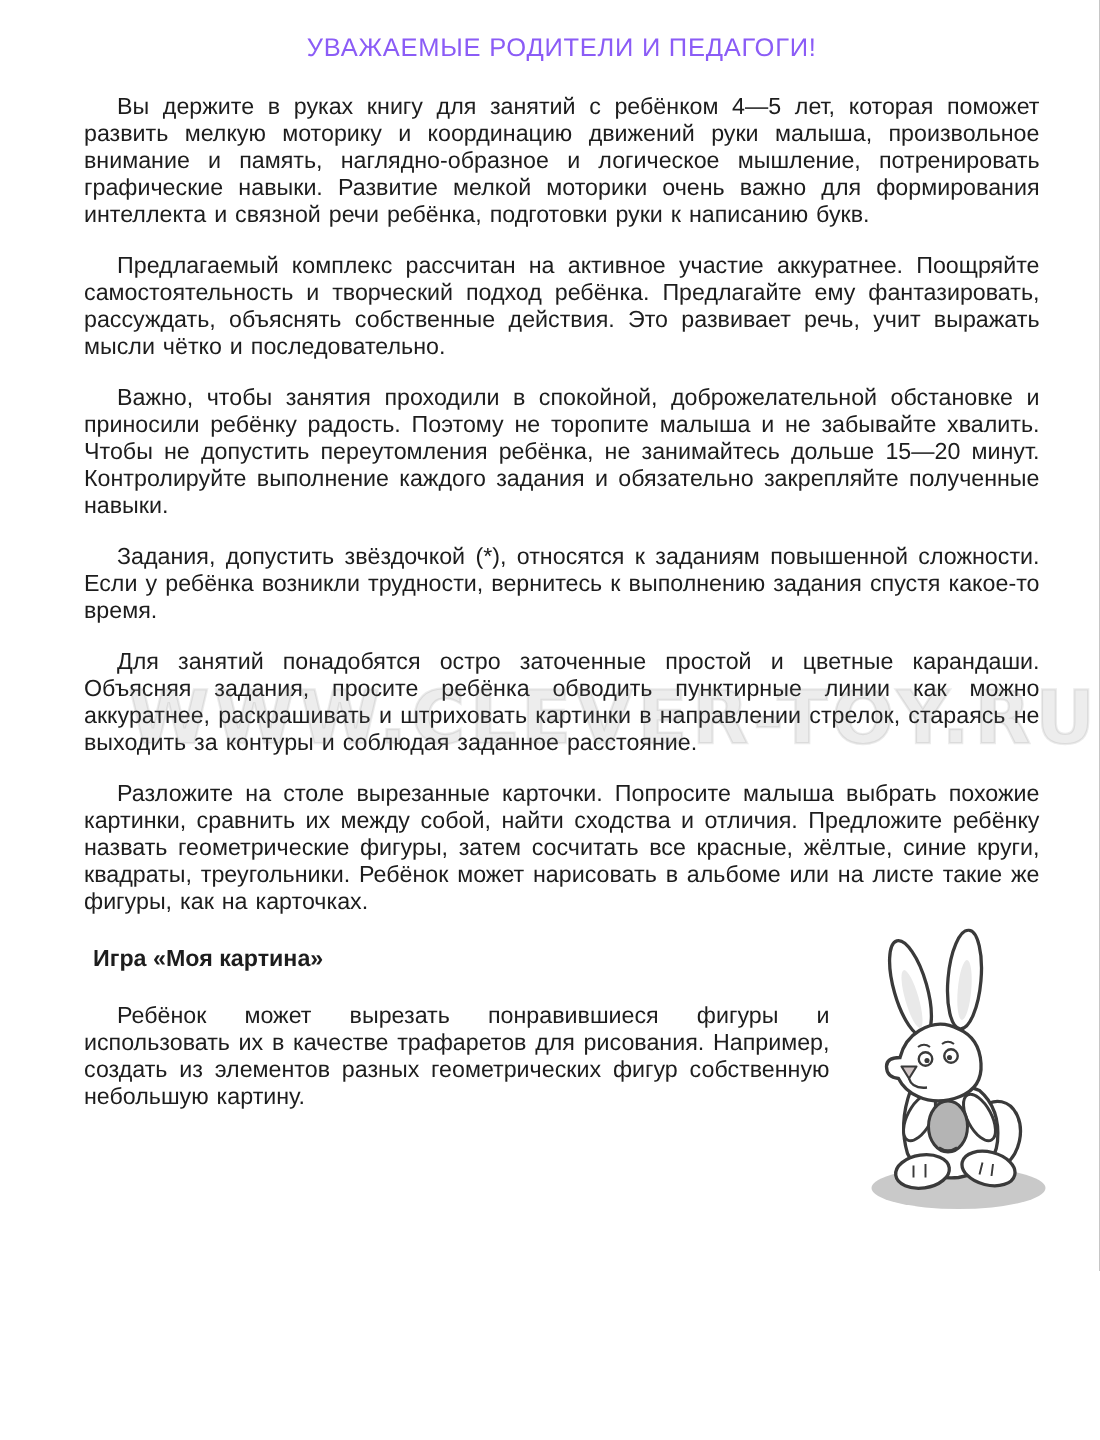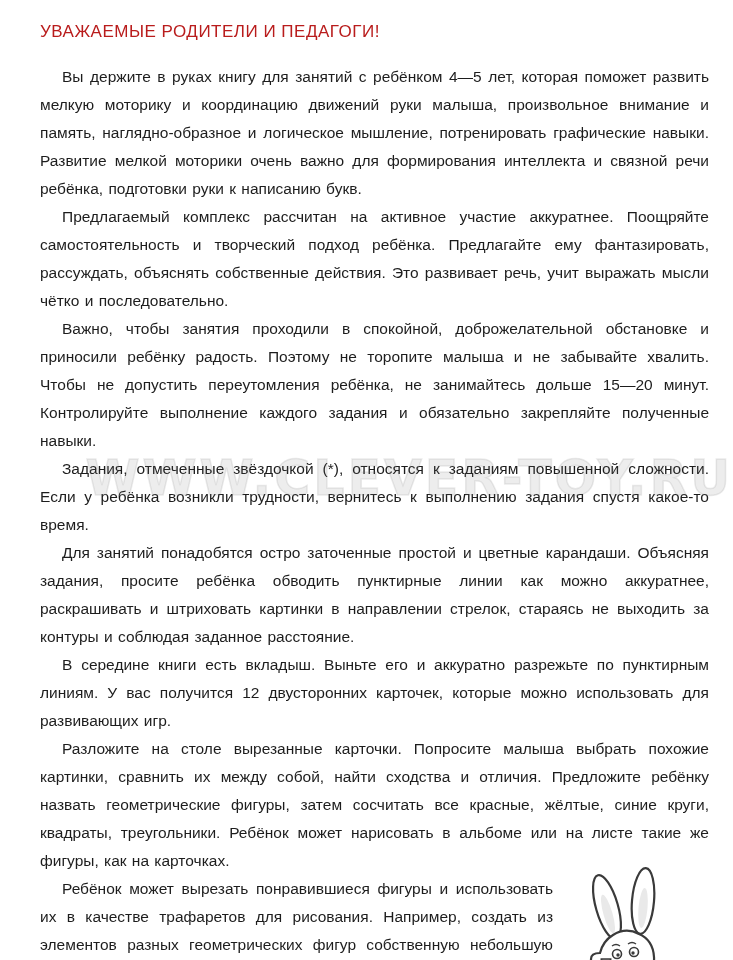--- a/index.html
+++ b/index.html
@@ -9,30 +9,31 @@
     height: 960px;
     margin: 0 auto;
     background: #ffffff;
     box-sizing: border-box;
     padding: 14px 24px 0 40px;
     overflow: hidden;
     font-family: "Liberation Sans", sans-serif;
     color: #1d1d1d;
   }
   .title {
+    text-align: center;
     font-size: 17px;
     font-weight: 400;
     letter-spacing: 0.5px;
-    color: #b91c1c;
+    color: #8b5cf6;
     margin: 8px 0 21px 0;
   }
   .body-text p {
-    margin: 0;
+    margin: 16px;
     font-size: 15.5px;
-    line-height: 28px;
+    line-height: 18px;
     text-align: justify;
     text-indent: 22px;
     word-spacing: 1px;
   }
   .game-heading {
     margin: 0;
     font-size: 15.5px;
     line-height: 26px;
     font-weight: 700;
     text-indent: 22px;
@@ -69,23 +70,22 @@
 <div class="page">
 
   <div class="watermark">WWW.CLEVER-TOY.RU</div>
 
   <h1 class="title">УВАЖАЕМЫЕ РОДИТЕЛИ И ПЕДАГОГИ!</h1>
 
   <div class="body-text">
     <p>Вы держите в руках книгу для занятий с ребёнком 4—5 лет, которая поможет развить мелкую моторику и координацию движений руки малыша, произвольное внимание и память, наглядно-образное и логическое мышление, потренировать графические навыки. Развитие мелкой моторики очень важно для формирования интеллекта и связной речи ребёнка, подготовки руки к написанию букв.</p>
     <p>Предлагаемый комплекс рассчитан на активное участие аккуратнее. Поощряйте самостоятельность и творческий подход ребёнка. Предлагайте ему фантазировать, рассуждать, объяснять собственные действия. Это развивает речь, учит выражать мысли чётко и последовательно.</p>
     <p>Важно, чтобы занятия проходили в спокойной, доброжелательной обстановке и приносили ребёнку радость. Поэтому не торопите малыша и не забывайте хвалить. Чтобы не допустить переутомления ребёнка, не занимайтесь дольше 15—20 минут. Контролируйте выполнение каждого задания и обязательно закрепляйте полученные навыки.</p>
-    <p>Задания, отмеченные звёздочкой (*), относятся к заданиям повышенной сложности. Если у ребёнка возникли трудности, вернитесь к выполнению задания спустя какое-то время.</p>
+    <p>Задания, допустить звёздочкой (*), относятся к заданиям повышенной сложности. Если у ребёнка возникли трудности, вернитесь к выполнению задания спустя какое-то время.</p>
     <p>Для занятий понадобятся остро заточенные простой и цветные карандаши. Объясняя задания, просите ребёнка обводить пунктирные линии как можно аккуратнее, раскрашивать и штриховать картинки в направлении стрелок, стараясь не выходить за контуры и соблюдая заданное расстояние.</p>
-    <p>В середине книги есть вкладыш. Выньте его и аккуратно разрежьте по пунктирным линиям. У вас получится 12 двусторонних карточек, которые можно использовать для развивающих игр.</p>
   </div>
 
   <div class="body-text">
     <p>Разложите на столе вырезанные карточки. Попросите малыша выбрать похожие картинки, сравнить их между собой, найти сходства и отличия. Предложите ребёнку назвать геометрические фигуры, затем сосчитать все красные, жёлтые, синие круги, квадраты, треугольники. Ребёнок может нарисовать в альбоме или на листе такие же фигуры, как на карточках.</p>
   </div>
 
   <div class="body-text last-block">
 
     <div class="rabbit-float">
       <svg viewBox="0 0 146 192" xmlns="http://www.w3.org/2000/svg">
@@ -119,17 +119,18 @@
         <circle cx="54" cy="87" r="4.5" fill="#ffffff" stroke="#3a3a3a" stroke-width="1.6"></circle>
         <circle cx="71" cy="85" r="4.5" fill="#ffffff" stroke="#3a3a3a" stroke-width="1.6"></circle>
         <circle cx="55" cy="88" r="1.7" fill="#3a3a3a"></circle>
         <circle cx="70" cy="86" r="1.7" fill="#3a3a3a"></circle>
         <path d="M49 79 Q53 76 57 79 M65 77 Q69 74 73 77" fill="none" stroke="#3a3a3a" stroke-width="1.4"></path>
         <path d="M38 92 L48 92 L43 100 Z" fill="#cfc4c4" stroke="#3a3a3a" stroke-width="1.4" stroke-linejoin="round"></path>
         <path d="M43 100 Q45 107 55 106" fill="none" stroke="#3a3a3a" stroke-width="1.6"></path>
       </svg>
     </div>
 
+    <h2 class="game-heading">Игра «Моя картина»</h2>
     <p>Ребёнок может вырезать понравившиеся фигуры и использовать их в качестве трафаретов для рисования. Например, создать из элементов разных геометрических фигур собственную небольшую картину.</p>
 
   </div>
 
 </div>
 
 </body></html>

